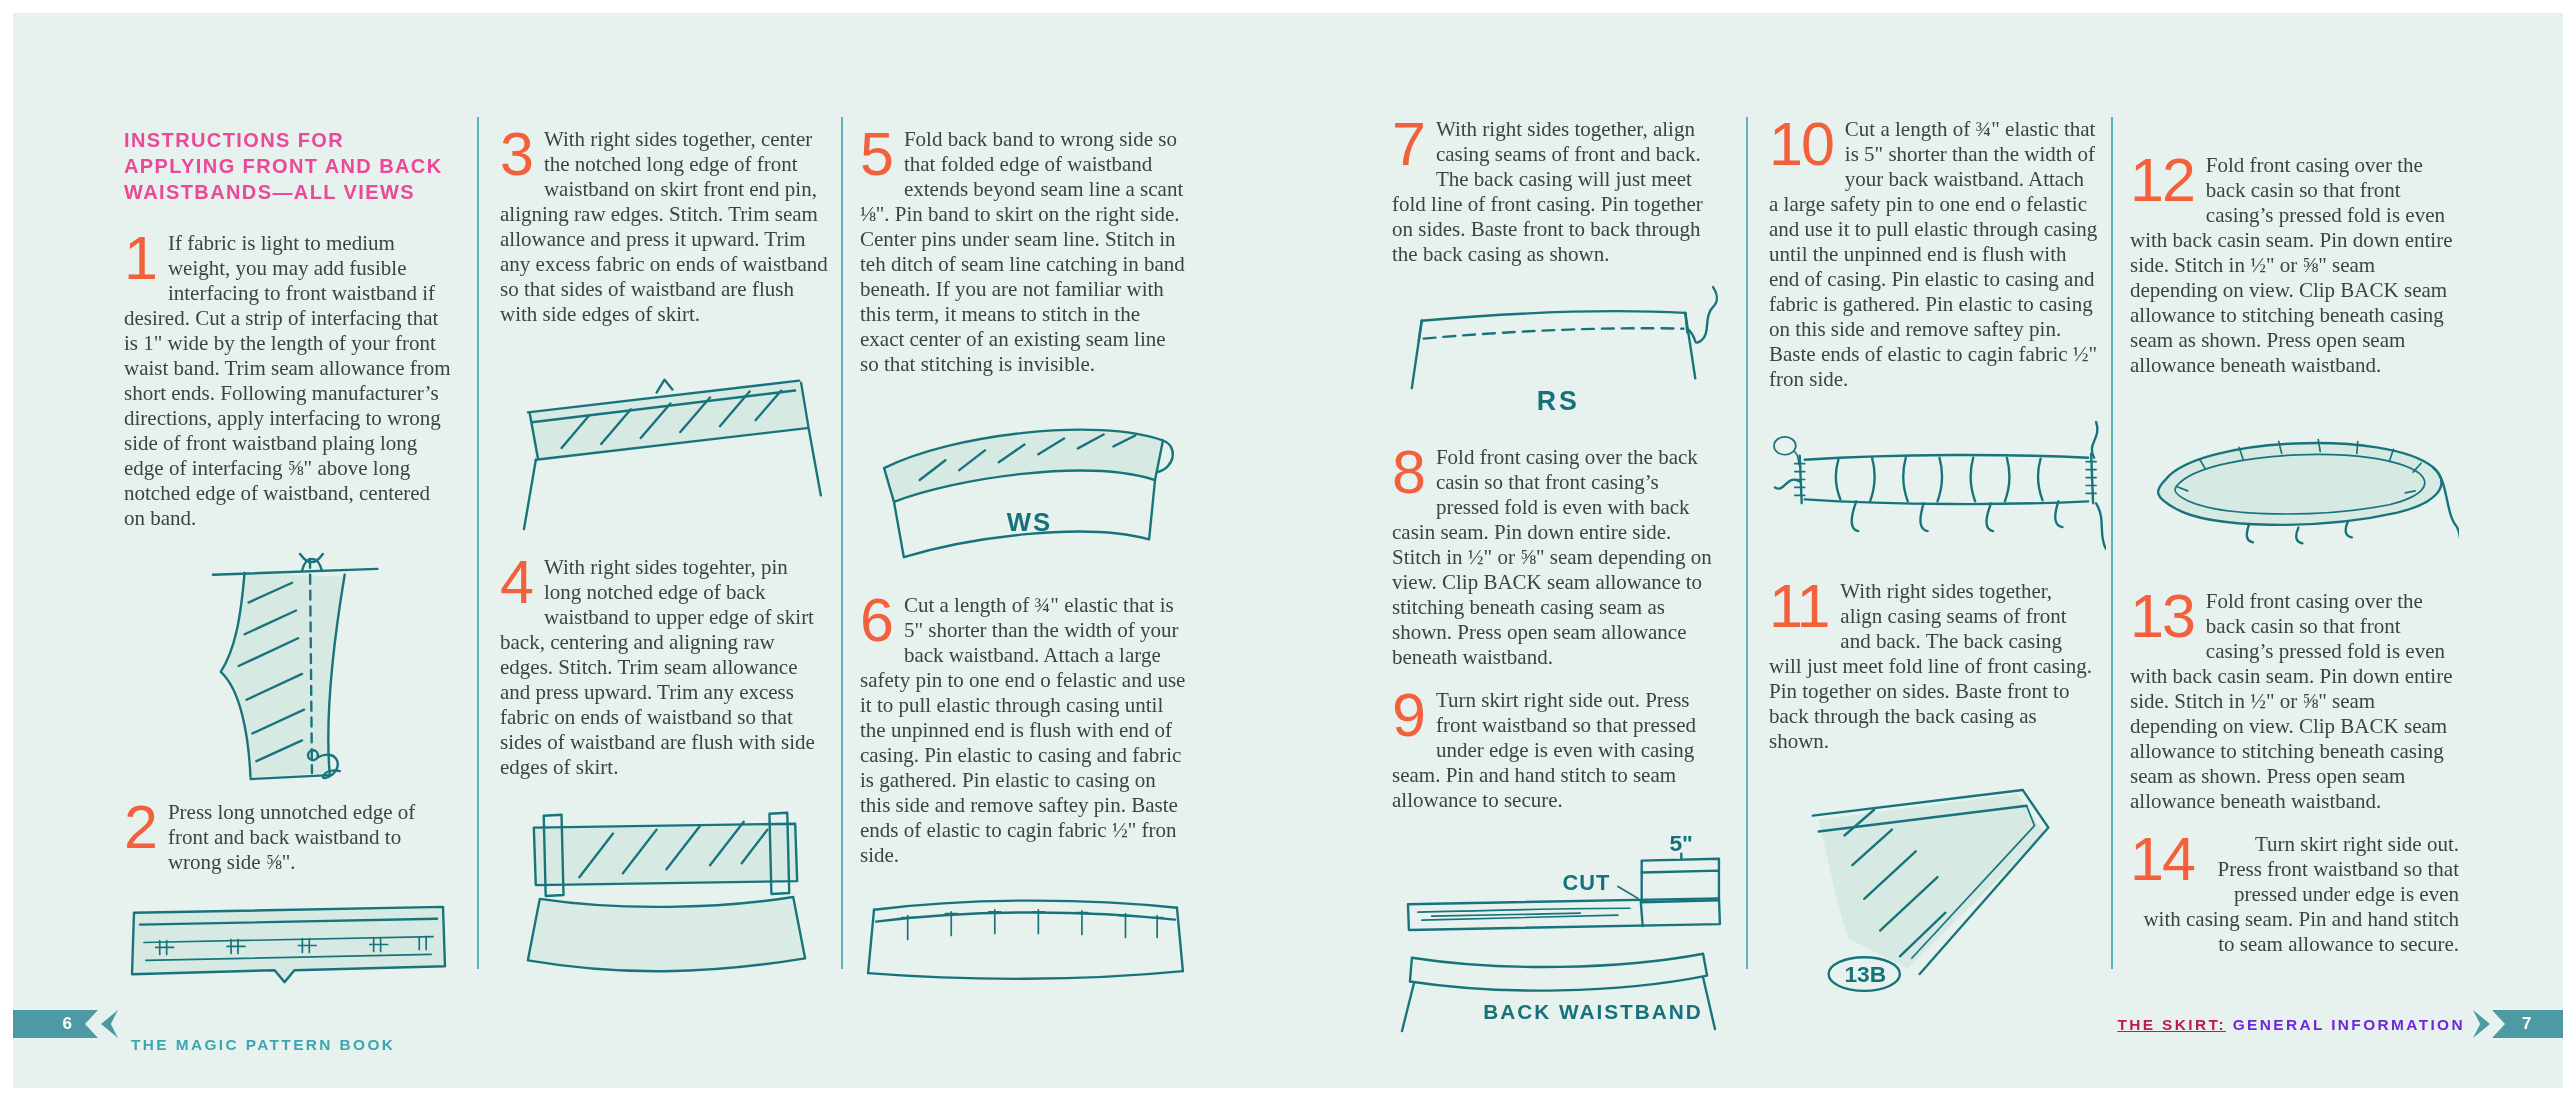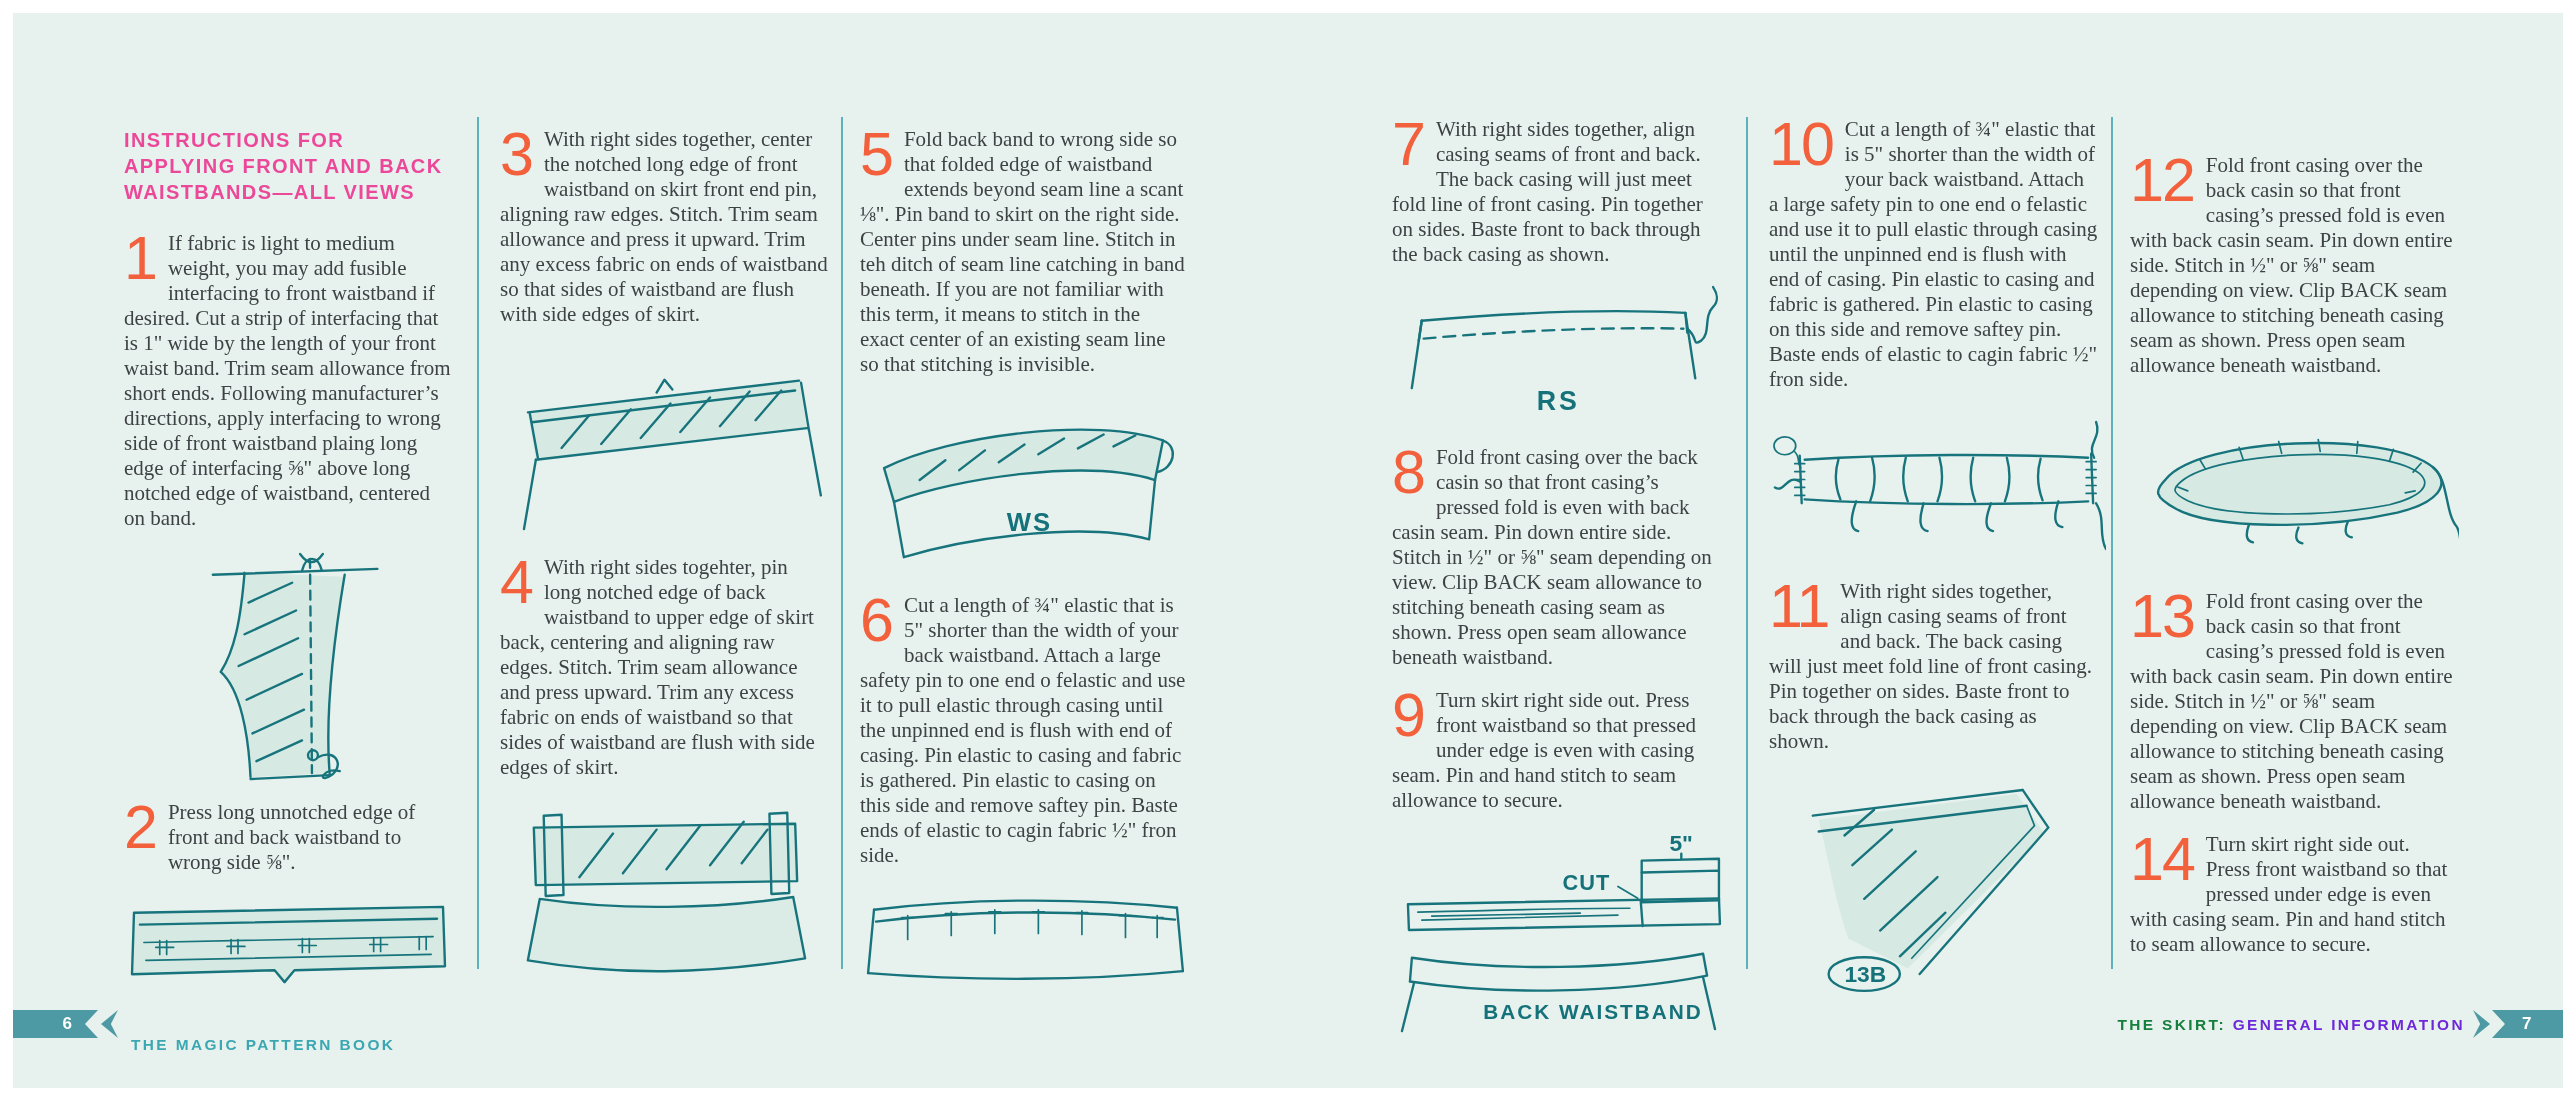--- a/index.html
+++ b/index.html
@@ -246,34 +246,34 @@
         <path class="sk" d="M120,130 q-6,16 4,18 M170,133 q-6,14 4,16 M220,127 q-6,14 4,16"></path>
         <path class="sk" d="M306,72 C322,84 318,118 330,132 C336,142 332,156 338,162"></path>
       </svg>
     </div>
 
     <div class="step" style="margin-top:16px;">
       <span class="num">13</span>
       <p>Fold front casing over the back casin so that front casing’s pressed fold is even with back casin seam. Pin down entire side. Stitch in ½" or ⅝" seam depending on view. Clip BACK seam allowance to stitching beneath casing seam as shown. Press open seam allowance beneath waistband.</p>
     </div>
 
-    <div class="step" style="margin-top:18px;">
+    <div class="step" style="margin-top:18px;text-align:right;">
       <span class="num">14</span>
       <p>Turn skirt right side out. Press front waistband so that pressed under edge is even with casing seam. Pin and hand stitch to seam allowance to secure.</p>
     </div>
   </div>
 
   <div class="footer-band" style="left:13px;width:85px;clip-path:polygon(0 0,100% 0,calc(100% - 13px) 50%,100% 100%,0 100%);text-align:right;">
     <span class="pgnum" style="padding-right:26px;display:inline-block;">6</span>
   </div>
   <div class="chev" style="left:101px;clip-path:polygon(100% 0,0 50%,100% 100%,58% 50%);"></div>
   <div class="ftitle" style="left:131px;color:#3aa7b2;margin-top:20px;">THE MAGIC PATTERN BOOK</div>
 
   <div class="ftitle" style="right:111px;">
-    <span style="color:#15803d;">THE SKIRT:</span>
+    <span style="color:#be185d;text-decoration:underline;">THE SKIRT:</span>
     <span style="color:#6d28d9;">GENERAL INFORMATION</span>
   </div>
   <div class="chev" style="left:2473px;clip-path:polygon(0 0,100% 50%,0 100%,42% 50%);"></div>
   <div class="footer-band" style="left:2492px;width:71px;clip-path:polygon(0 0,100% 0,100% 100%,0 100%,13px 50%);">
     <span class="pgnum" style="padding-left:30px;display:inline-block;">7</span>
   </div>
 </div>
 
 
 </body></html>

